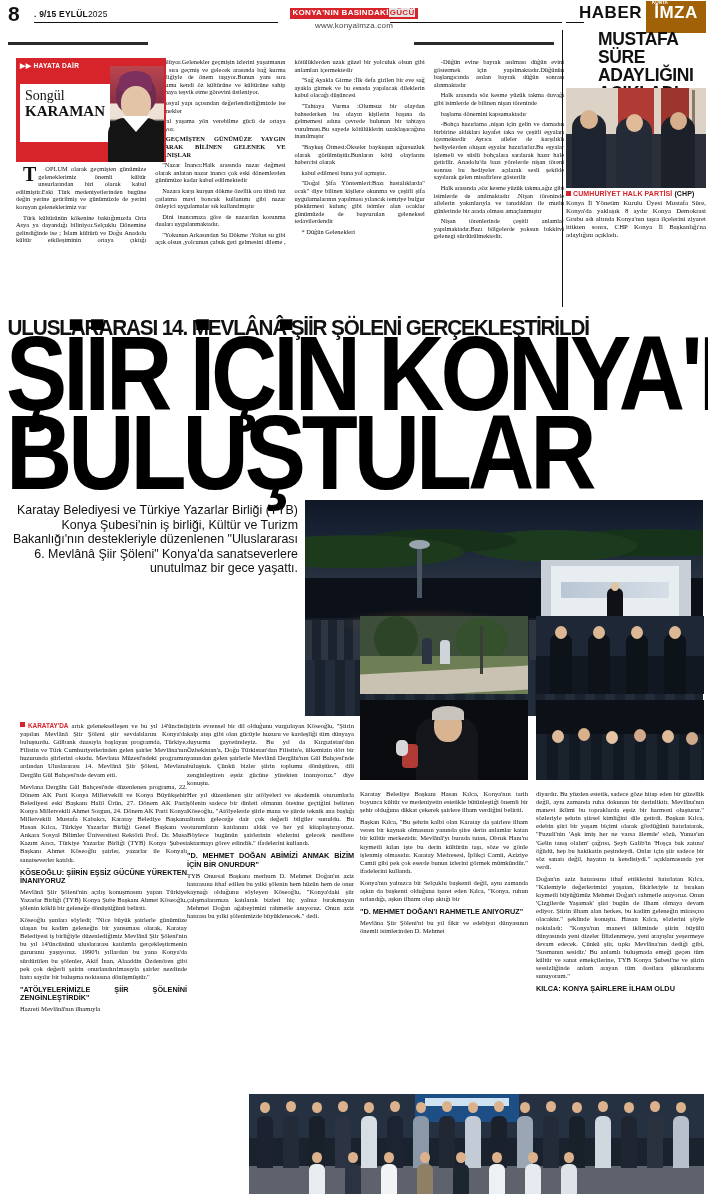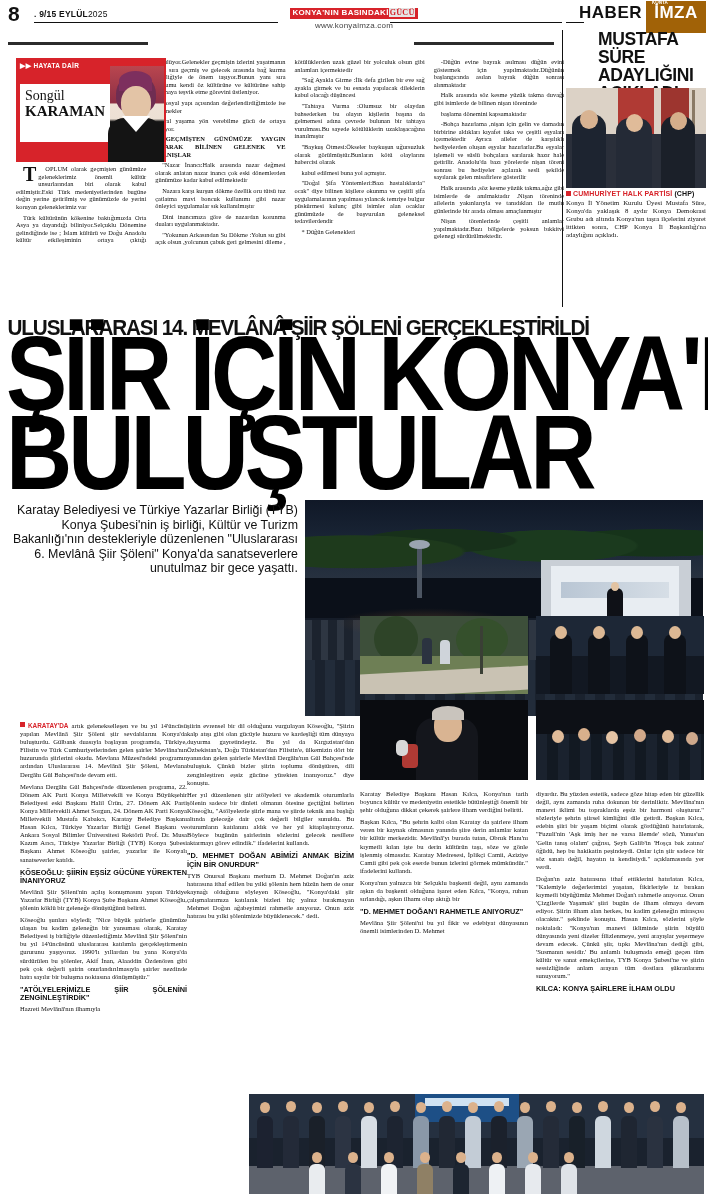--- a/index.html
+++ b/index.html
@@ -24,21 +24,21 @@
   .date-line .yr{font-weight:normal;}
   .rule-left{position:absolute;left:34px;top:22px;width:244px;height:1px;background:#111;}
   .rule-right{position:absolute;left:390px;top:22px;width:172px;height:1px;background:#111;}
   .rule-right2{position:absolute;left:566px;top:22px;width:18px;height:1px;background:#111;}
   .brandcenter{position:absolute;left:0;right:0;top:1px;text-align:center;}
   .brand-slug{
     display:inline-block;background:#d7232a;color:#fff;
     font-family:"Liberation Sans",sans-serif;font-weight:bold;font-size:8px;
     letter-spacing:.3px;padding:1px 3px 1.5px 3px;line-height:1;
   }
-  .brand-slug .w{background:#e5e5e5;color:#d7232a;padding:0 1px;font-family:Liberation Serif, serif;}
+  .brand-slug .w{background:#e5e5e5;color:#d7232a;padding:0 1px;}
   .brand-url{
     font-family:"Liberation Sans",sans-serif;font-size:8px;color:#444;
     margin-top:2px;letter-spacing:.2px;
   }
   .haber{
     position:absolute;right:66px;top:3px;font-family:"Liberation Sans",sans-serif;
     font-weight:bold;font-size:17px;letter-spacing:.5px;
   }
   .imza-box{
     position:absolute;right:2px;top:1px;width:60px;height:32px;

